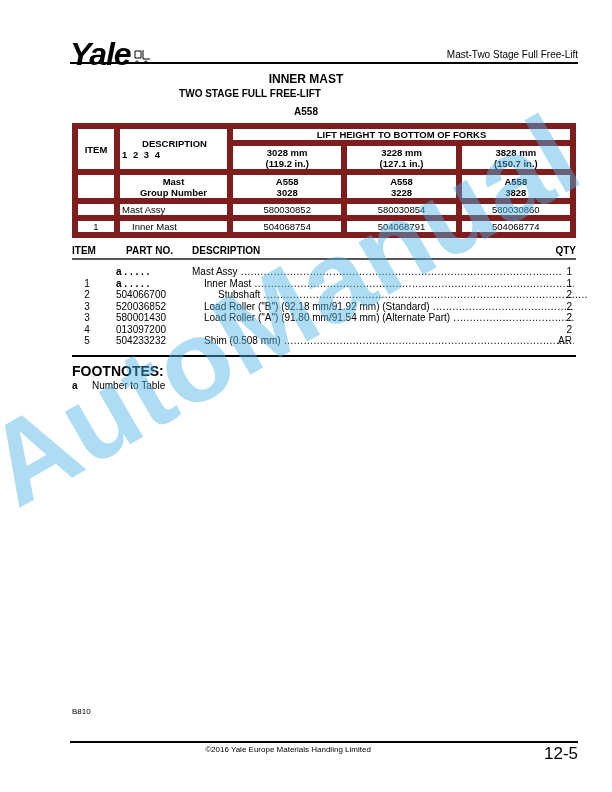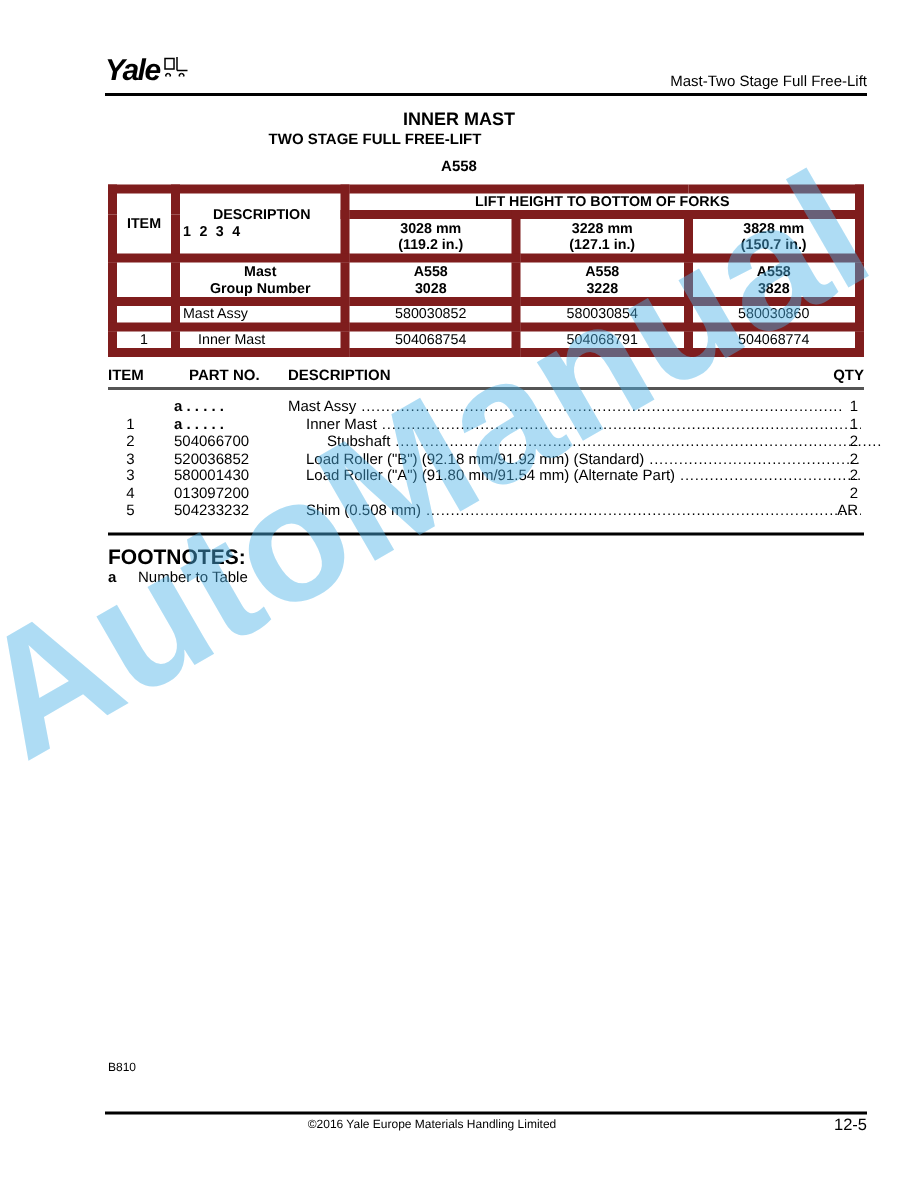--- a/index.html
+++ b/index.html
@@ -1,19 +1,19 @@
 <!DOCTYPE html>
 <html><head>
 <meta charset="utf-8">
 <style>
   html, body { margin:0; padding:0; background:#fff; }
   body { width:612px; height:792px; position:relative; overflow:hidden;
          font-family:"Liberation Sans", sans-serif; color:#000; }
   .abs { position:absolute; }
-  .logo { left:70px; top:36px; font-size:20px; font-weight:bold; font-style:italic; letter-spacing:-1px; }
+  .logo { left:70px; top:36px; font-size:32px; font-weight:bold; font-style:italic; letter-spacing:-1px; }
   .logo-icon { display:inline-block; width:18px; height:14px; margin-left:2px; vertical-align:2px; }
   .hdr-rule { left:70px; top:62px; width:508px; height:2px; background:#000; }
   .hdr-title { right:34px; top:49px; font-size:10px; }
   .t-main { left:0; width:612px; top:72px; text-align:center; font-weight:bold; font-size:12px; }
   .t-sub { left:0; width:500px; top:88px; text-align:center; font-weight:bold; font-size:10px; }
   .t-model { left:0; width:612px; top:106px; text-align:center; font-weight:bold; font-size:10px; }
 
   table.grp { position:absolute; left:72px; top:123px; width:504px; border-collapse:collapse; font-size:9.5px; }
   table.grp td { border:6px solid #7f1d1d; text-align:center; padding:0; }
   .b { font-weight:bold; }
@@ -31,21 +31,21 @@
   .fn-title { left:72px; top:363px; font-size:14px; font-weight:bold; }
   .fn-row { left:72px; top:380px; font-size:10px; }
   .fn-key { font-weight:bold; display:inline-block; width:20px; }
 
   .watermark { left:30px; top:400px; font-size:115px; font-weight:bold; color:#4db3e8; opacity:0.45;
                transform:rotate(-30deg); transform-origin:left bottom; white-space:nowrap; }
 
   .ftr-rule { left:70px; top:741px; width:508px; height:2px; background:#000; }
   .ftr-left { left:72px; top:707px; font-size:8px; }
   .ftr-center { left:0; width:576px; top:745px; text-align:center; font-size:8px; }
-  .ftr-right { right:34px; top:744px; font-size:11px; }
+  .ftr-right { right:34px; top:744px; font-size:17px; }
 </style>
 </head>
 <body>
 
 <div class="abs logo">
   <span>Yale</span><svg class="logo-icon" viewBox="0 0 18 14">
       <path d="M2 2h6v7H2z M10 1v9 M10 10h7 M4 12a1.5 1.5 0 1 0 .1 0 M13 12a1.5 1.5 0 1 0 .1 0" fill="none" stroke="#000" stroke-width="1"></path>
     </svg>
 </div>
 <div class="abs hdr-title">Mast-Two Stage Full Free-Lift</div>

